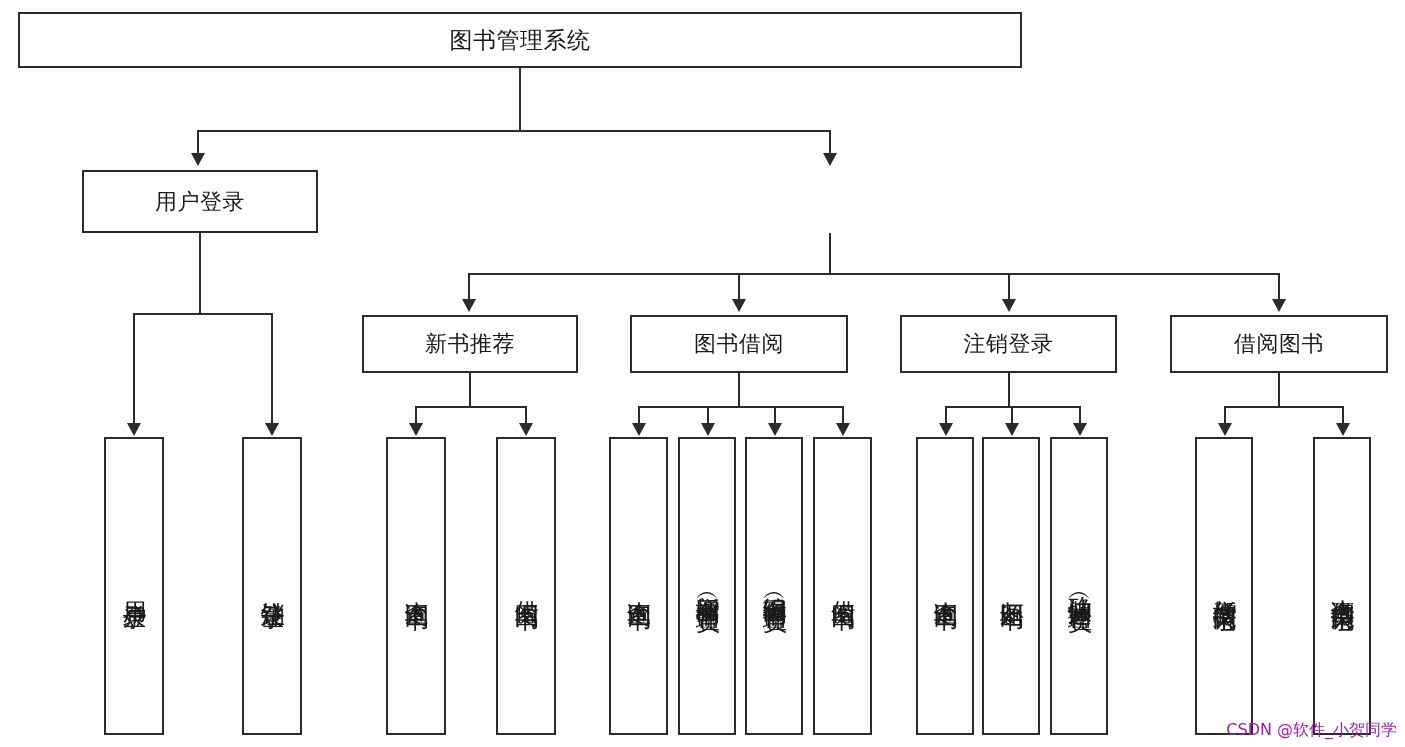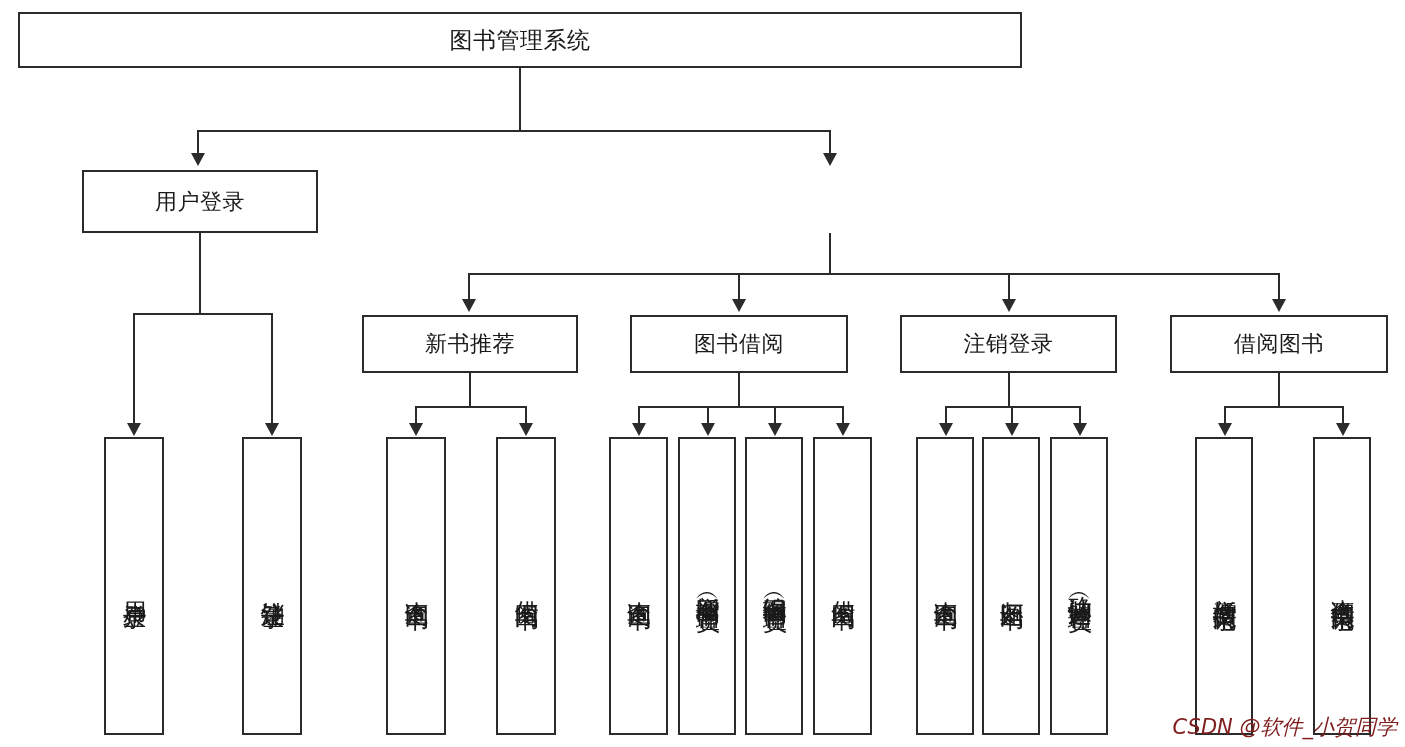--- a/index.html
+++ b/index.html
@@ -57,26 +57,25 @@
     height: 0;
     border-left: 7px solid transparent;
     border-right: 7px solid transparent;
     border-top: 13px solid #2b2b2b;
   }
 
   #watermark {
     position: absolute;
     right: 8px;
     bottom: 6px;
-    font-size: 21px;
-    color: #7f1d1d;
+    font-size: 16px;
+    color: #a21caf;
     font-family: "DejaVu Sans", "Liberation Sans", sans-serif;
     white-space: nowrap;
     pointer-events: none;
-    font-style: italic;
   }
 </style>
 </head>
 <body>
 
 <div id="canvas">
 
   <div class="node root" style="left:18px; top:12px; width:1004px; height:56px;">
     <span class="label">图书管理系统</span>
   </div>

